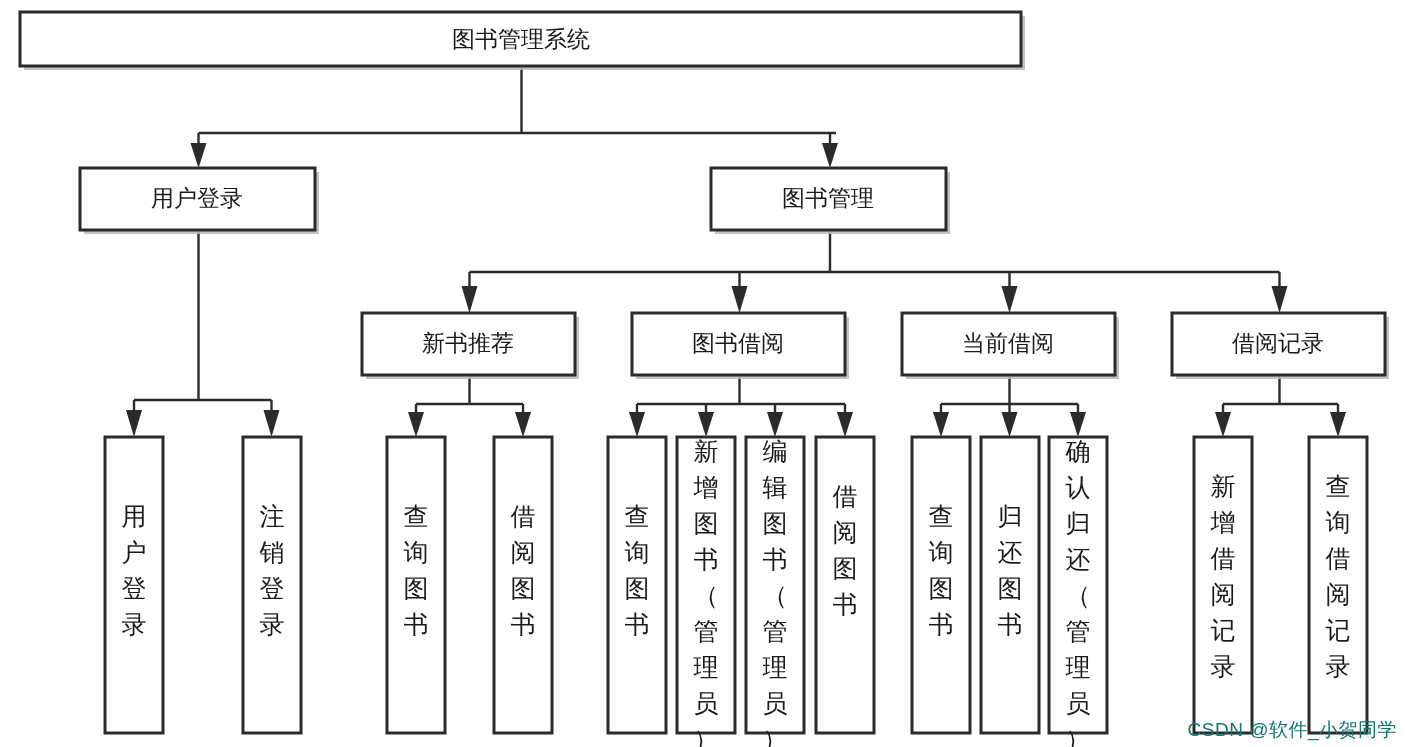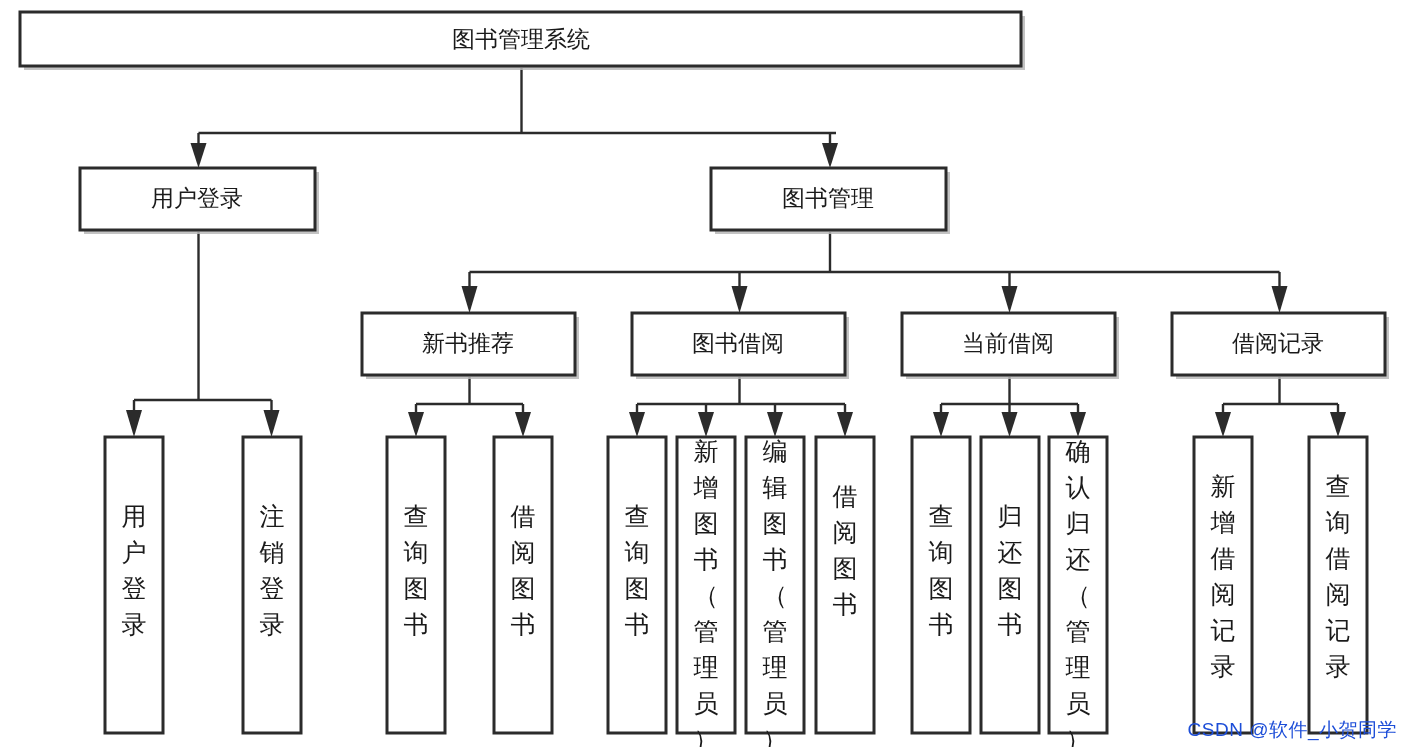--- a/index.html
+++ b/index.html
@@ -57,21 +57,21 @@
     font-size: 25px;
     fill: #1a1a1a;
     text-anchor: middle;
   }
   .watermark {
     position: absolute;
     right: 8px;
     bottom: 4px;
     font-family: "Liberation Sans", "DejaVu Sans", sans-serif;
     font-size: 19px;
-    color: #1d4ed8;
+    color: #0f766e;
     letter-spacing: 0.5px;
     white-space: nowrap;
     pointer-events: none;
   }
 </style>
 </head>
 <body>
 
 <div id="diagram-root">
   <svg class="flow" viewBox="0 0 1405 747" xmlns="http://www.w3.org/2000/svg">

